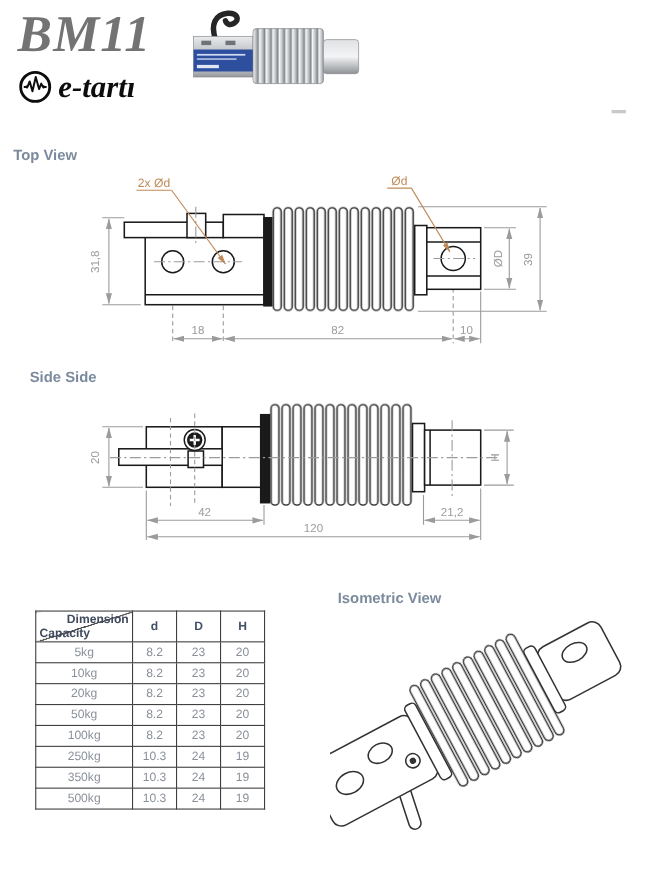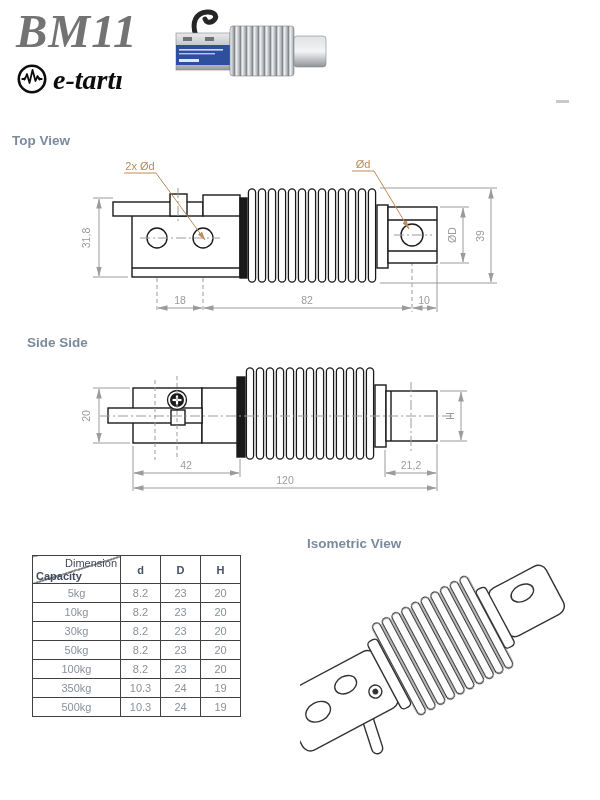--- a/index.html
+++ b/index.html
@@ -32,21 +32,21 @@
     border:1px solid #404040;text-align:center;vertical-align:middle;
     padding:0;height:18px;overflow:hidden;
   }
   table.dim-table th{height:27px;}
   th.corner{
     position:relative;width:87px;
     background-image:linear-gradient(to bottom right,
       transparent calc(50% - 0.6px), #4a4a4a calc(50% - 0.6px),
       #4a4a4a calc(50% + 0.6px), transparent calc(50% + 0.6px));
   }
-  .corner-top{position:absolute;top:1px;right:3px;font-weight:normal;color:#3f4a5c;font-size:11px;padding-left:24px;}
+  .corner-top{position:absolute;top:1px;right:3px;font-weight:bold;color:#3f4a5c;font-size:11px;padding-left:24px;}
   .corner-bottom{position:absolute;bottom:1px;left:3px;font-weight:bold;color:#3f4a5c;font-size:11px;margin-top:40px;}
   th.colhead{width:39px;font-weight:bold;color:#44506a;font-size:11px;}
   td.cap{width:87px;margin-top:12px;}
   
   text.dim{font-family:"Liberation Sans",sans-serif;font-size:10.5px;fill:#9b9b9b;}
   text.callout{font-family:"Liberation Sans",sans-serif;font-size:11px;fill:#bf8a58;}
 </style>
 </head>
 <body>
 
@@ -256,36 +256,42 @@
         <td>23</td>
         <td>20</td>
       </tr>
     <tr>
         <td class="cap">10kg</td>
         <td>8.2</td>
         <td>23</td>
         <td>20</td>
       </tr>
     <tr>
-        <td class="cap">30kg</td>
+        <td class="cap">20kg</td>
         <td>8.2</td>
         <td>23</td>
         <td>20</td>
       </tr>
     <tr>
         <td class="cap">50kg</td>
         <td>8.2</td>
         <td>23</td>
         <td>20</td>
       </tr>
     <tr>
         <td class="cap">100kg</td>
         <td>8.2</td>
         <td>23</td>
         <td>20</td>
+      </tr>
+    <tr>
+        <td class="cap">250kg</td>
+        <td>10.3</td>
+        <td>24</td>
+        <td>19</td>
       </tr>
     <tr>
         <td class="cap">350kg</td>
         <td>10.3</td>
         <td>24</td>
         <td>19</td>
       </tr>
     <tr>
         <td class="cap">500kg</td>
         <td>10.3</td>

